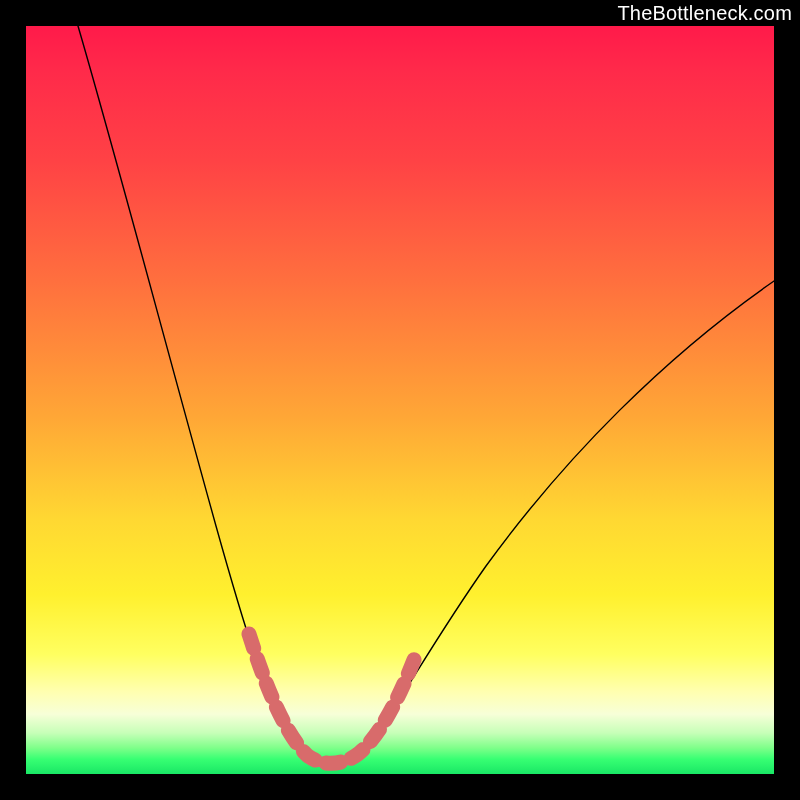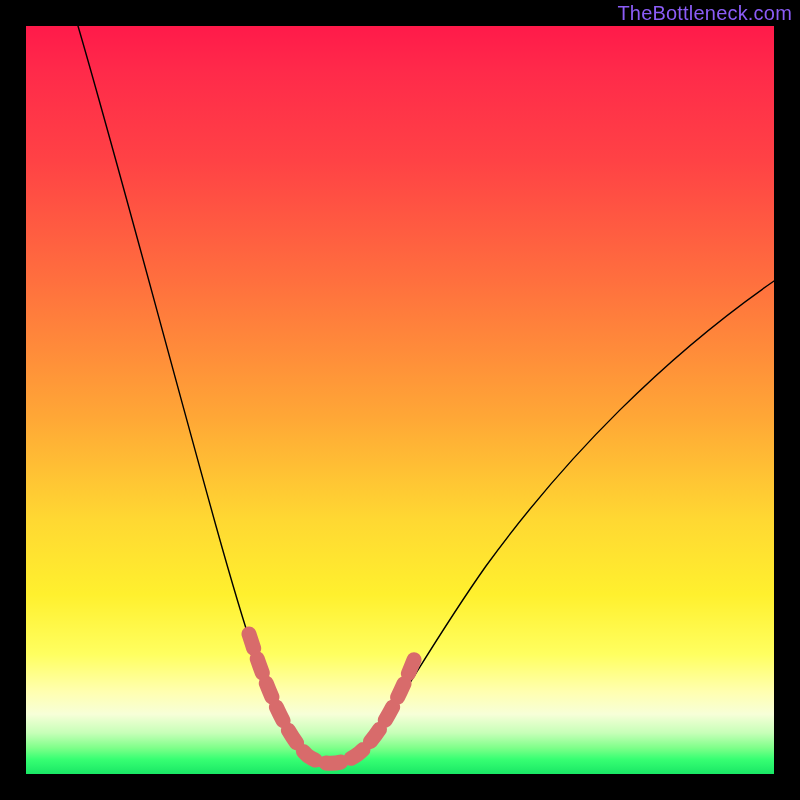--- a/index.html
+++ b/index.html
@@ -41,21 +41,21 @@
       #c7ffb8 94.5%,
       #7fff8a 96.5%,
       #38ff73 98%,
       #19e765 100%
     );
   }
   .watermark {
     position: absolute;
     top: 2px;
     right: 8px;
-    color: #8b5cf6;
+    color: #ffffff;
     font-size: 20px;
     font-weight: 500;
     letter-spacing: 0.2px;
     user-select: none;
   }
   svg.curve {
     position: absolute;
     top: 0;
     left: 0;
     width: 748px;

